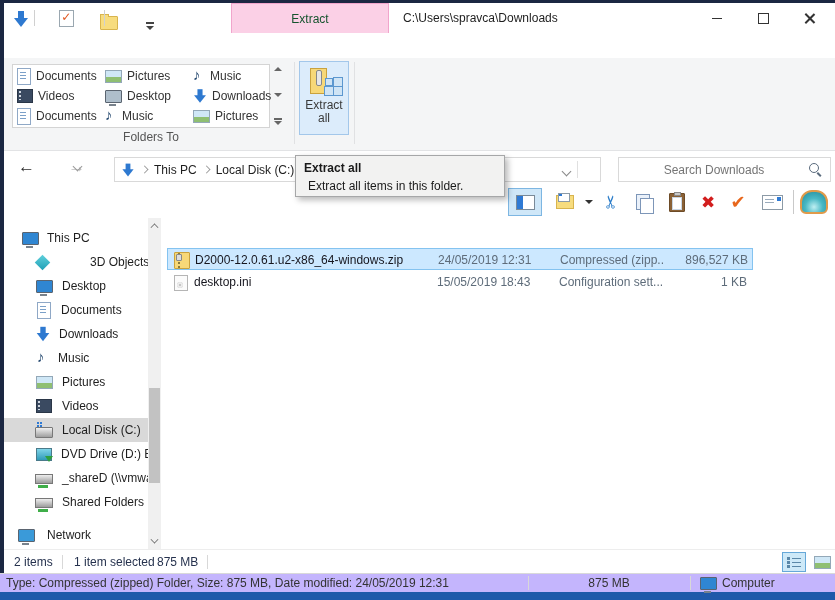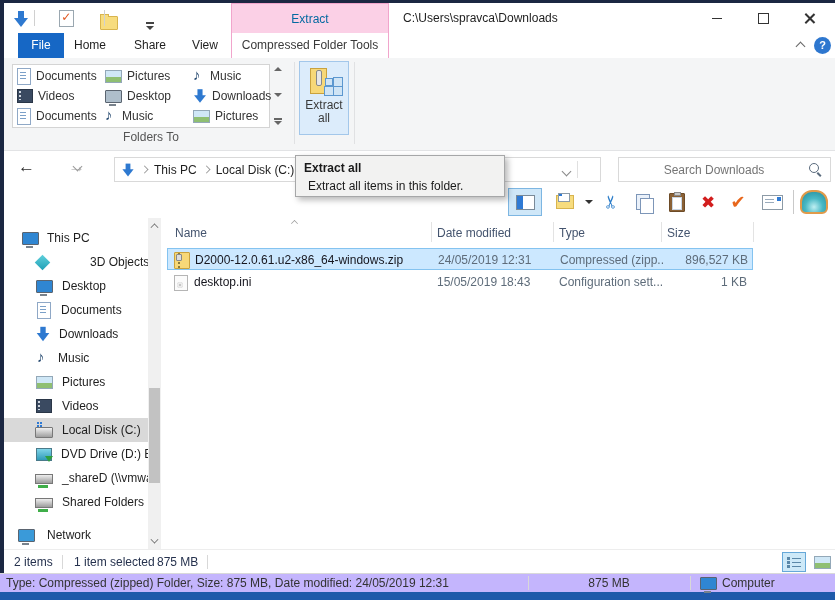--- a/index.html
+++ b/index.html
@@ -8,21 +8,21 @@
   .abs{position:absolute;}
   .ctr{display:flex;align-items:center;justify-content:center;}
 
   
   .strip{position:absolute;background:#1b2742;}
   #bottomstrip{position:absolute;left:0;top:592px;width:835px;height:8px;background:#1e59aa;}
 
   
   #titlebar{position:absolute;left:4px;top:3px;width:831px;height:30px;background:#fff;}
   #ctxheader{position:absolute;left:227px;top:0;width:158px;height:30px;background:#fbd0e6;
-    border:1px solid #f1a5cc;border-bottom:none;box-sizing:border-box;color:#0369a1;text-align:center;}
+    border:1px solid #f1a5cc;border-bottom:none;box-sizing:border-box;color:#14532d;text-align:center;}
   #tabrow{position:absolute;left:4px;top:33px;width:831px;height:25px;background:#fff;}
   .tab{position:absolute;top:0;height:25px;line-height:25px;text-align:center;color:#1e1e1e;}
   #filetab{background:#1667c5;color:#fff;}
   #ctxtab{border-left:1px solid #f1a5cc;border-right:1px solid #f1a5cc;box-sizing:border-box;color:#3a3a3a;background:#fff;}
   .winbtn{position:absolute;top:0;width:42px;height:30px;}
 
   
   #ribbon{position:absolute;left:4px;top:58px;width:831px;height:93px;background:#f4f5f6;border-bottom:1px solid #e2e3e5;box-sizing:border-box;}
   #gallery{position:absolute;left:8px;top:6px;width:258px;height:64px;background:#fff;border:1px solid #d4d4d4;
     display:grid;grid-template-columns:88px 88px 82px;grid-auto-rows:20px;align-items:center;padding:1px 0 0 4px;box-sizing:border-box;}
@@ -202,29 +202,20 @@
         <span class="ic i-min"></span>
       </div>
     <div class="winbtn ctr" style="left:738px;">
         <span class="ic i-max"></span>
       </div>
     <div class="winbtn ctr" style="left:785px;">
         <span class="ic i-close"></span>
       </div>
   </div>
 
-  <div id="tabrow">
-    <div id="filetab" class="tab" style="left:14px;width:46px;">File</div>
-    <div class="tab" style="left:63px;width:46px;">Home</div>
-    <div class="tab" style="left:123px;width:46px;">Share</div>
-    <div class="tab" style="left:179px;width:44px;">View</div>
-    <div id="ctxtab" class="tab" style="left:227px;width:158px;">Compressed Folder Tools</div>
-    <span class="chv chv-up abs" style="left:793px;top:10px;"></span>
-    <span class="ic i-help abs" style="left:810px;top:4px;">?</span>
-  </div>
 
   <div id="ribbon">
     <div id="gallery">
       <div class="dest">
           <span class="ic i-doc"></span>
           <span>Documents</span>
         </div>
       <div class="dest">
           <span class="ic i-pic"></span>
           <span>Pictures</span>
@@ -385,31 +376,20 @@
         <span class="ic i-monitor" style="margin-left:14px;margin-right:12px;background:#3a9ad9;"></span>
         <span class="lbl">Network</span>
       </div>
   </div>
   <div id="sbscroll">
     <span class="chv chv-up abs" style="left:3px;top:6px;transform:rotate(-45deg) scale(.8);"></span>
     <div id="sbthumb"></div>
     <span class="chv chv-dn abs" style="left:3px;top:318px;transform:rotate(135deg) scale(.8);"></span>
   </div>
 
-  <div id="filehead">
-    <span class="chv chv-up abs" style="left:130px;top:0;transform:rotate(-45deg) scale(.7);border-color:#999;"></span>
-    <span class="abs" style="left:14px;top:2px;line-height:22px;">Name</span>
-    <span class="abs" style="left:276px;top:2px;line-height:22px;">Date modified</span>
-    <span class="abs" style="left:398px;top:2px;line-height:22px;">Type</span>
-    <span class="abs" style="left:506px;top:2px;line-height:22px;">Size</span>
-    <div class="colsep" style="left:270px;"></div>
-    <div class="colsep" style="left:392px;"></div>
-    <div class="colsep" style="left:500px;"></div>
-    <div class="colsep" style="left:592px;"></div>
-  </div>
 
   <div class="frow" id="row-selected" style="top:248px;">
     <span class="ic i-zip abs" style="left:6px;top:3px;"></span>
     <span class="cell c-name">D2000-12.0.61.u2-x86_64-windows.zip</span>
     <span class="cell c-date">24/05/2019 12:31</span>
     <span class="cell c-type">Compressed (zipp...</span>
     <span class="cell c-size">896,527 KB</span>
   </div>
   <div class="frow" style="top:271px;">
     <span class="ic i-ini abs" style="left:7px;top:4px;"></span>

